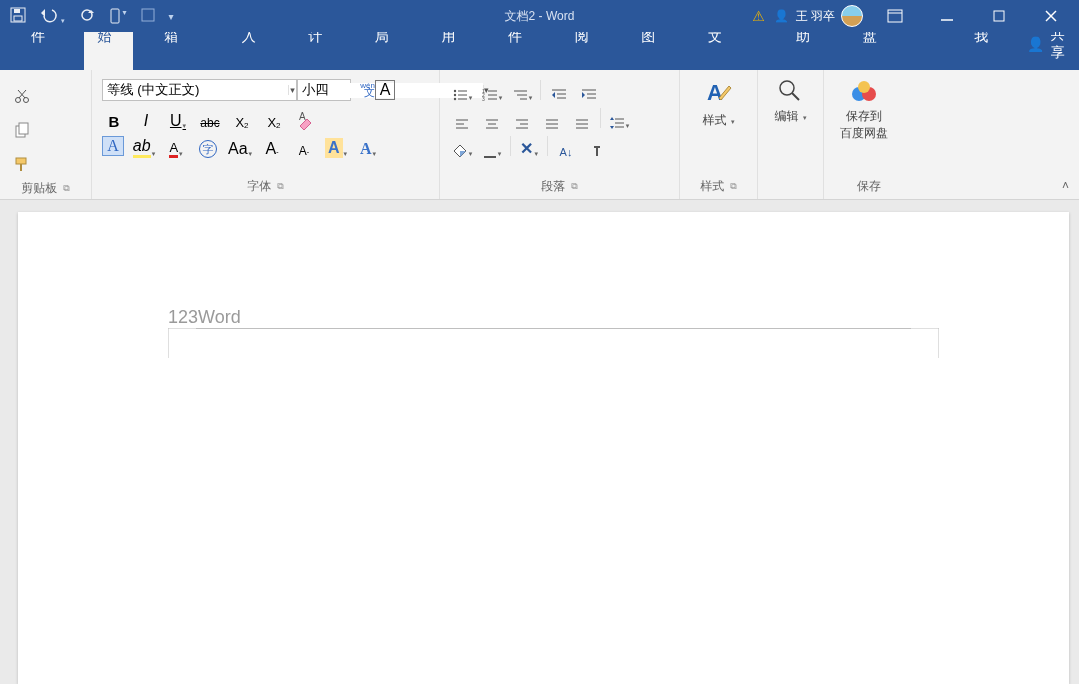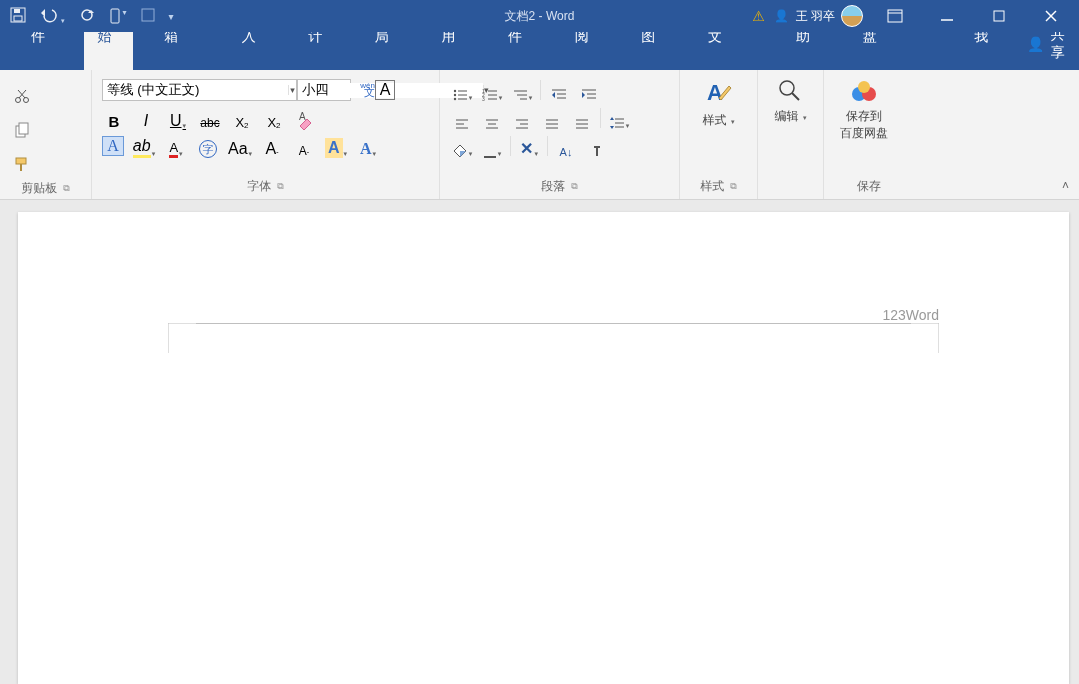--- a/index.html
+++ b/index.html
@@ -26,21 +26,21 @@
   .font-row { display:flex; align-items:center; margin:2px 0; }
   .combo { display:flex; align-items:center; background:#fff; border:1px solid #c0c0c0; height:22px; font-size:12px; }
   .combo-input { flex:1; padding:0 4px; border:none; outline:none; }
   .combo-arrow { width:15px; text-align:center; font-size:9px; color:#555; border-left:1px solid #e0e0e0; cursor:pointer; }
   .small-btn { width:24px; height:24px; display:flex; align-items:flex-end; justify-content:center; cursor:pointer; }
   .dd-arrow { font-size:7px; color:#666; margin-left:1px; }
   .big-btn { display:flex; flex-direction:column; align-items:center; gap:4px; padding:4px 10px; cursor:pointer; font-size:12px; color:#444;}
   .workspace { position:absolute; top:200px; left:0; right:0; bottom:0; background:#eaeaea; padding:12px 10px 0 18px; }
   .page { background:#fff; width:100%; height:100%; box-shadow:0 1px 3px rgba(0,0,0,.2); position:relative; padding-top:84px; }
   .header-line { position:absolute; top:95px; left:150px; right:130px; }
-  .header-text { text-align:right; color:#9a9a9a; font-size:14px; font-family:"Segoe UI",sans-serif; }
+  .header-text { text-align:left; color:#9a9a9a; font-size:18px; font-family:"Segoe UI",sans-serif; }
   .header-rule { position:relative; height:30px; }
   .header-rule .h { position:absolute; top:0; left:28px; right:28px; border-top:1px solid #bfbfbf; }
   .header-rule .vl { position:absolute; left:0; top:0; width:28px; height:30px; }
   .header-rule .vr { position:absolute; right:0; top:0; width:28px; height:30px; }
   .doc-text { text-align:center; font-size:20px; color:#222; margin-top:108px; font-family:"SimSun","宋体",serif; }
   .collapse { position:absolute; right:10px; bottom:6px; font-size:12px; color:#666; cursor:pointer;}
   .warn-tri { color:#f0b400; font-size:14px; margin-right:4px;}
 </style>
 </head>
 <body>

